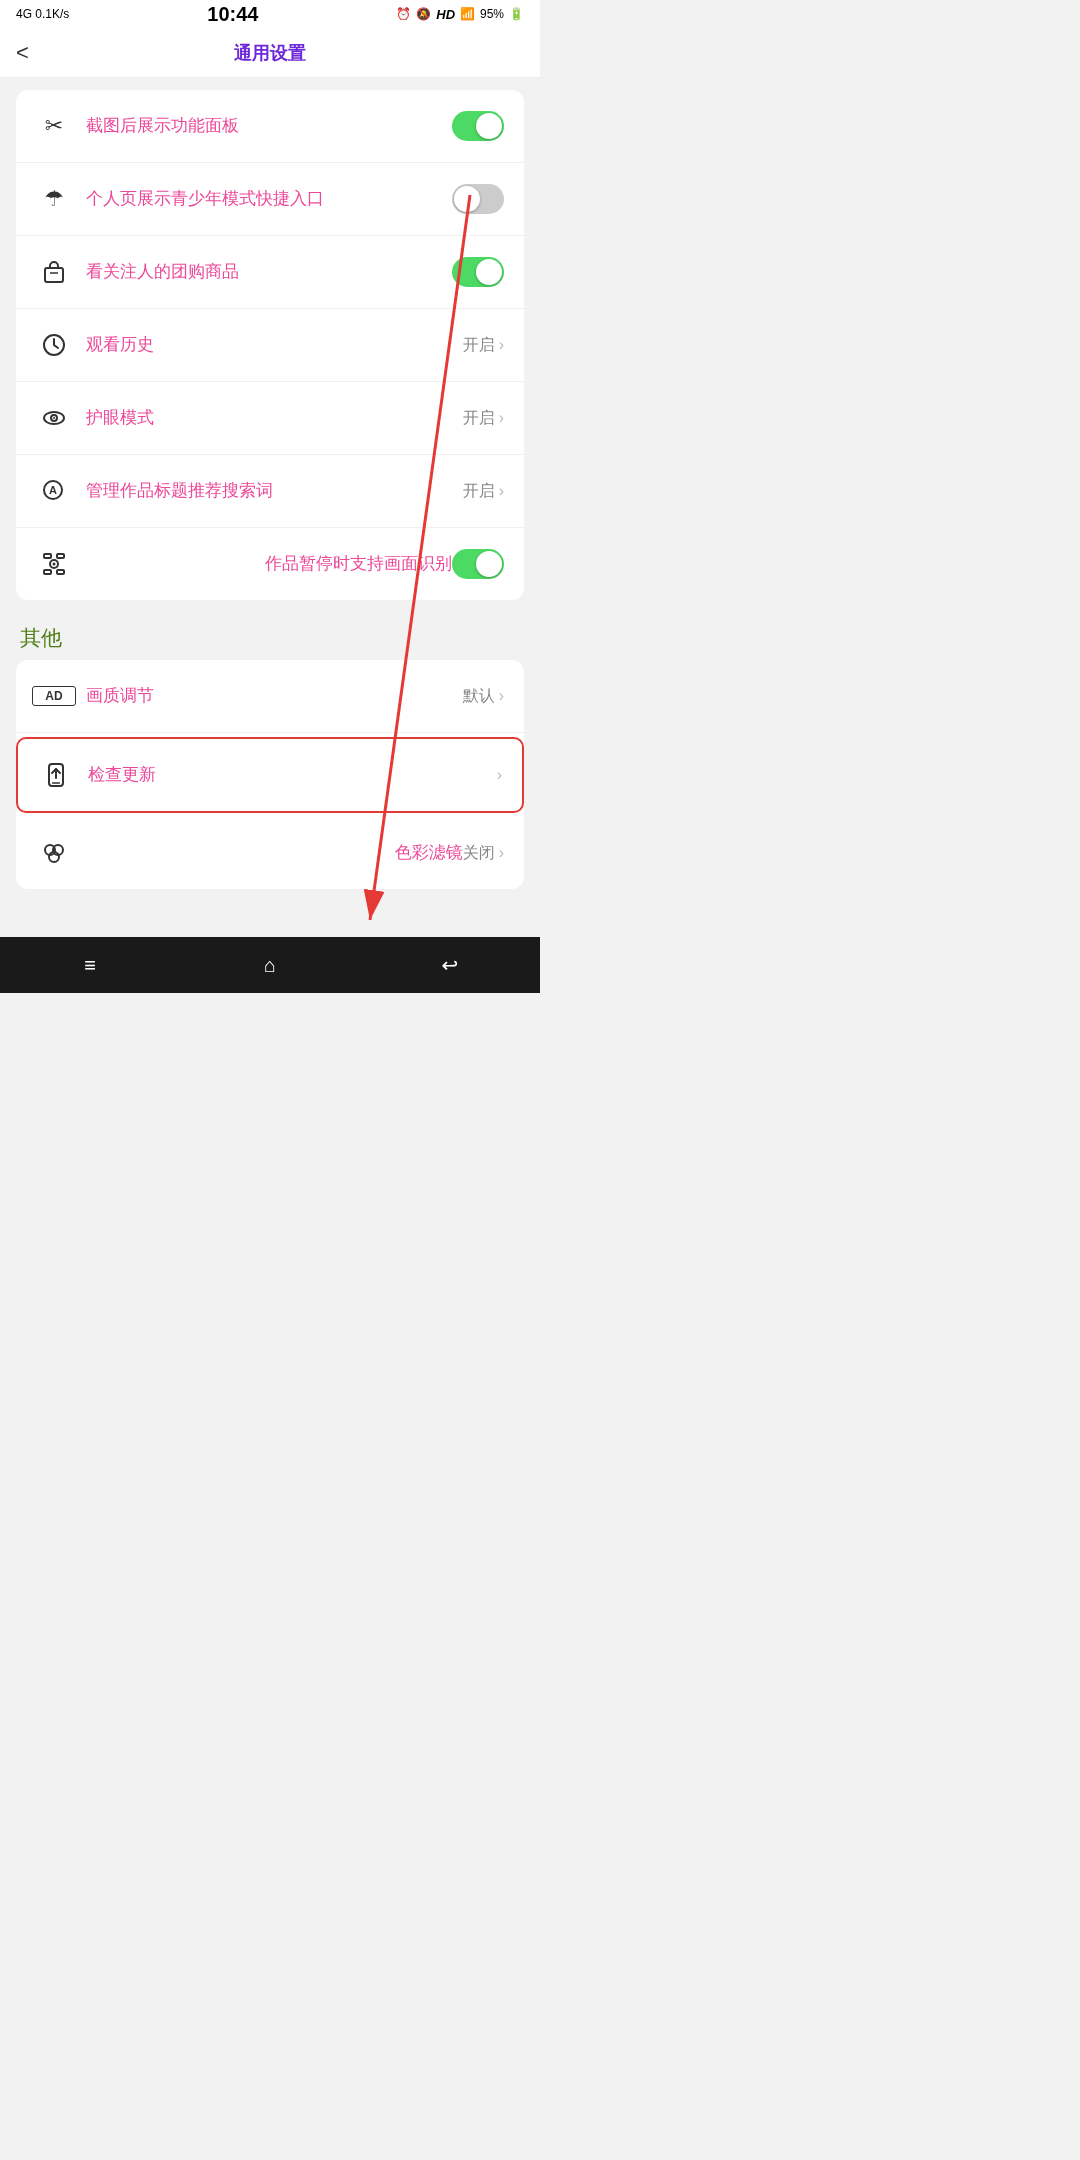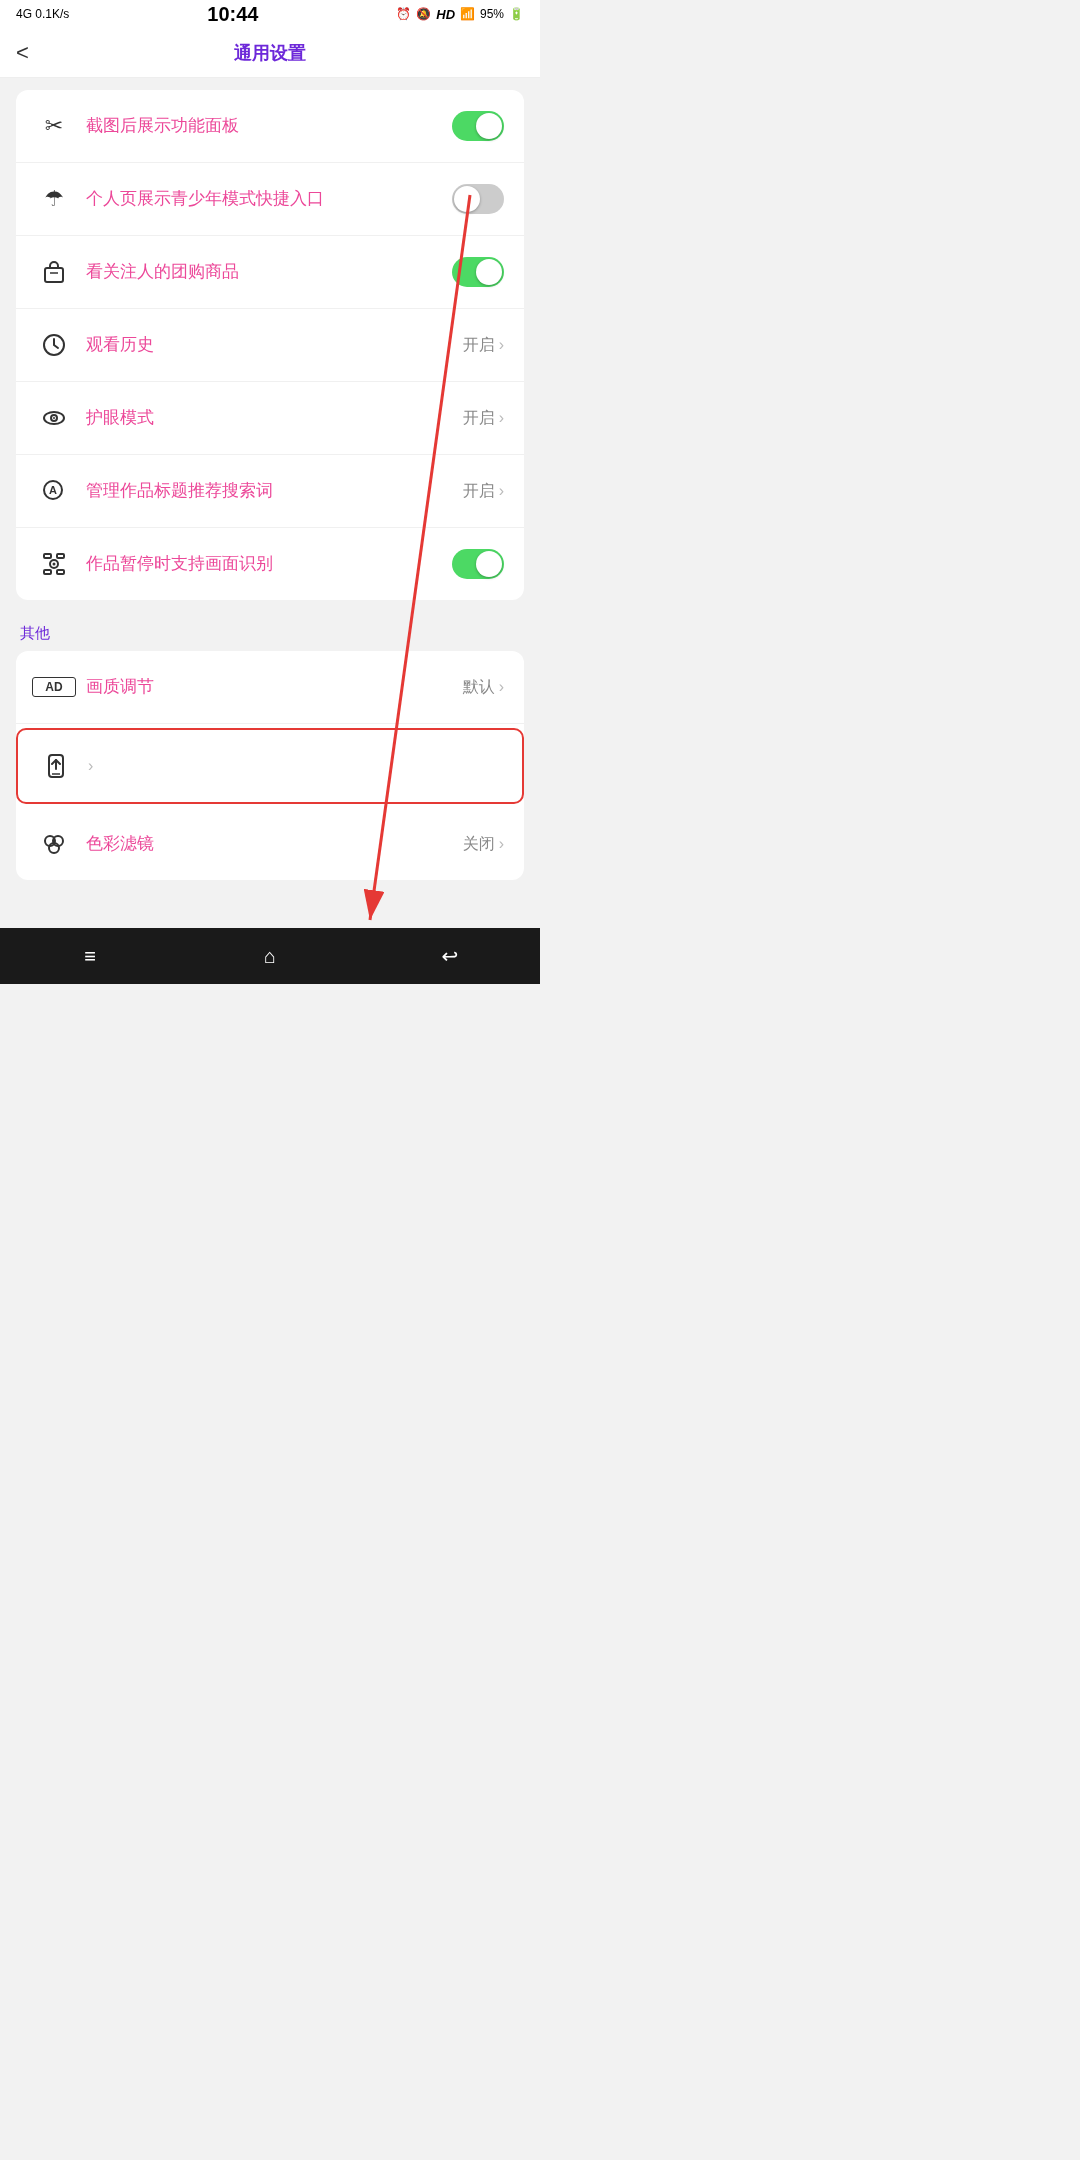--- a/index.html
+++ b/index.html
@@ -69,20 +69,21 @@
     
     .setting-row {
       display: flex;
       align-items: center;
       padding: 18px 20px;
       border-bottom: 1px solid #f0f0f0;
       min-height: 70px;
     }
     .setting-row:last-child {
       border-bottom: none;
+      text-align: right;
     }
 
     .row-icon {
       width: 36px;
       height: 36px;
       display: flex;
       align-items: center;
       justify-content: center;
       margin-right: 14px;
       flex-shrink: 0;
@@ -131,22 +132,22 @@
     .toggle.off .toggle-knob { left: 2px; }
 
     
     .chevron {
       font-size: 16px;
       color: #bbb;
     }
 
     
     .section-label {
-      font-size: 15px;
-      color: #6d28d9;
+      font-size: 21px;
+      color: #4d7c0f;
       padding: 8px 20px 8px 20px;
     }
 
     
     .annotation-container {
       position: absolute;
       top: 0; left: 0;
       width: 100%;
       height: 100%;
       pointer-events: none;
@@ -324,20 +325,21 @@
 
     <div class="setting-row" style="border: 2.5px solid #e53935; border-radius: 10px; margin: 4px 0;">
       <div class="row-icon">
         <svg width="26" height="26" viewBox="0 0 26 26" fill="none">
           <rect x="6" y="2" width="14" height="22" rx="3" stroke="#333" stroke-width="2"></rect>
           <line x1="13" y1="7" x2="13" y2="16" stroke="#333" stroke-width="2" stroke-linecap="round"></line>
           <polyline points="9,11 13,7 17,11" stroke="#333" stroke-width="2" stroke-linecap="round" stroke-linejoin="round"></polyline>
           <line x1="9" y1="21" x2="17" y2="21" stroke="#333" stroke-width="1.5"></line>
         </svg>
       </div>
+      <div class="row-label">检查更新</div>
       <div class="row-right">
         <span class="chevron">›</span>
       </div>
     </div>
 
     <div class="setting-row">
       <div class="row-icon">
         <svg width="26" height="26" viewBox="0 0 26 26" fill="none">
           <circle cx="9" cy="10" r="5" stroke="#333" stroke-width="2"></circle>
           <circle cx="17" cy="10" r="5" stroke="#333" stroke-width="2"></circle>

